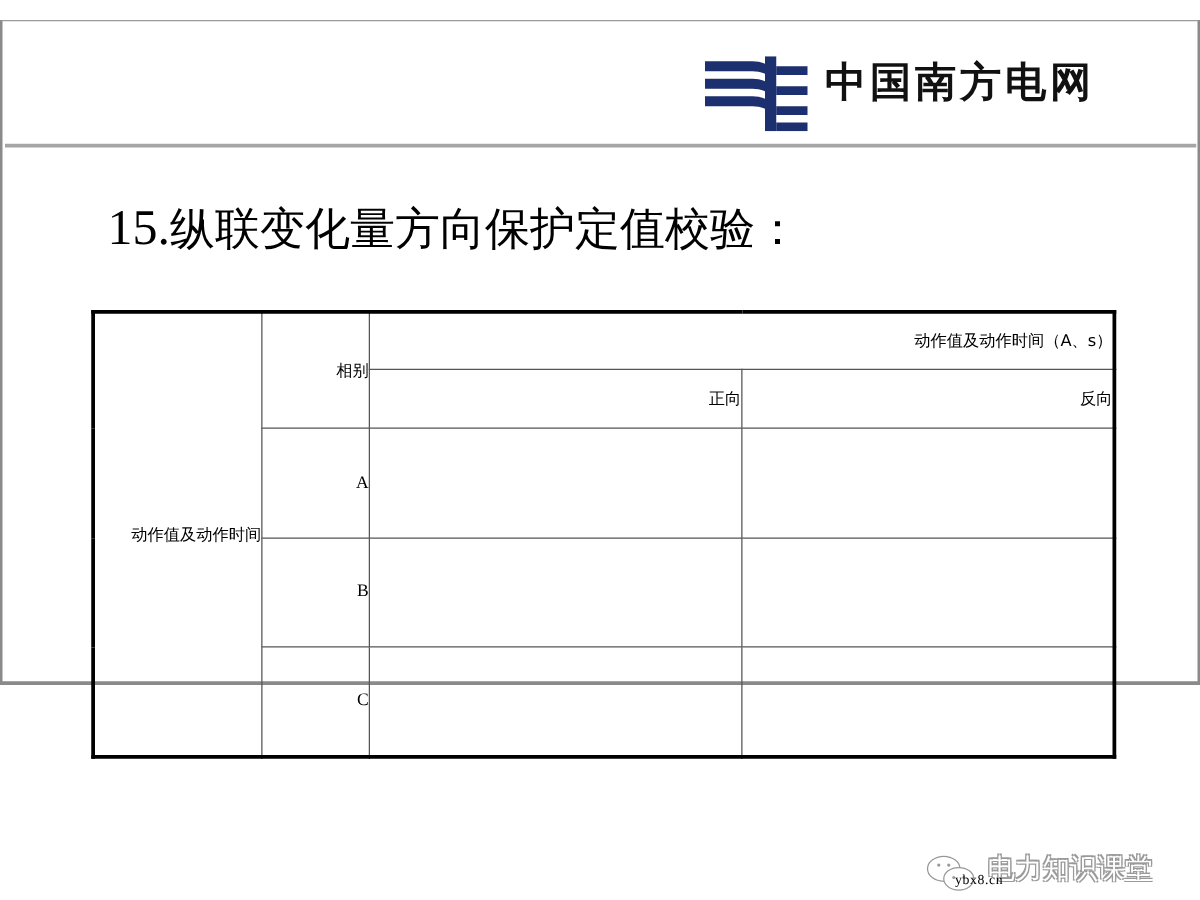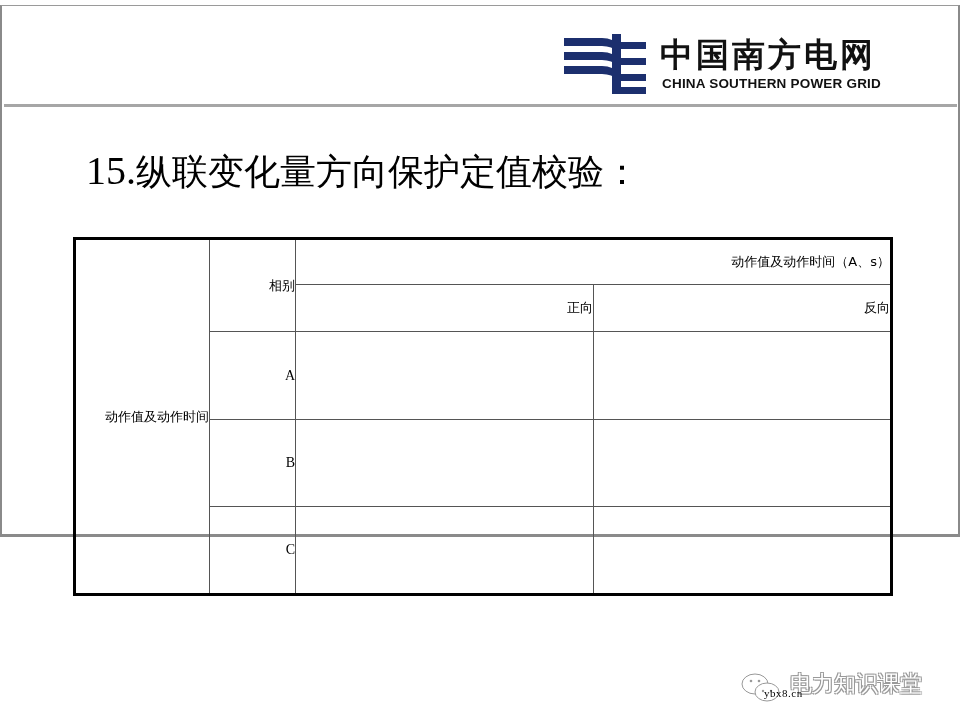--- a/index.html
+++ b/index.html
@@ -1,18 +1,18 @@
 <!DOCTYPE html>
 <html><head>
 <meta charset="utf-8">
 <style>
   html, body { margin:0; padding:0; }
   body { width:960px; height:720px; background:#ffffff; position:relative; overflow:hidden;
          font-family:"DejaVu Sans", sans-serif; }
-  .slide { position:absolute; left:0; top:5px; width:960px; height:532px; box-sizing:border-box;
+  .slide { position:absolute; left:0; top:16px; width:960px; height:532px; box-sizing:border-box;
            border-left:2px solid #8a8a8a; border-top:1px solid #9a9a9a; border-right:2px solid #8a8a8a; border-bottom:3px solid #8a8a8a; }
   .hdr-line { position:absolute; left:2px; top:98px; width:953px; height:3px; background:#a6a6a6; }
   .logo { position:absolute; left:560px; top:28px; width:360px; height:62px; }
   .logo-mark { position:absolute; left:0; top:0; width:86px; height:60px; }
   .logo-cn { position:absolute; left:98px; top:2px; font-family:"DejaVu Sans", sans-serif; font-weight:bold;
              font-size:33px; letter-spacing:3px; color:#111; line-height:38px; white-space:nowrap; }
   .logo-en { position:absolute; left:100px; top:42px; font-family:"Liberation Sans", sans-serif; font-weight:bold;
              font-size:13.5px; color:#111; white-space:nowrap; letter-spacing:0.2px; }
   .title { position:absolute; left:84px; top:140px; font-family:"Liberation Serif", serif; font-size:40px;
            color:#000; white-space:nowrap; line-height:50px; }
@@ -42,21 +42,20 @@
         <path d="M2 18 L40 18 Q52 18 56 26 L56 32 Q50 26 40 26 L2 26 Z"></path>
         <path d="M2 32 L40 32 Q52 32 56 40 L56 46 Q50 40 40 40 L2 40 Z"></path>
         <rect x="50" y="0" width="9" height="60"></rect>
         <rect x="59" y="8" width="25" height="7"></rect>
         <rect x="59" y="24" width="25" height="7"></rect>
         <rect x="59" y="40" width="25" height="7"></rect>
         <rect x="59" y="53" width="25" height="7"></rect>
       </g>
     </svg>
     <div class="logo-cn">中国南方电网</div>
-    <div class="logo-en">CHINA SOUTHERN POWER GRID</div>
   </div>
 
   <div class="title">
     <span>15.</span><span class="cn">纵联变化量方向保护定值校验：</span>
   </div>
 
   <table class="grid">
     <colgroup>
       <col style="width:135px">
         <col style="width:86px">

